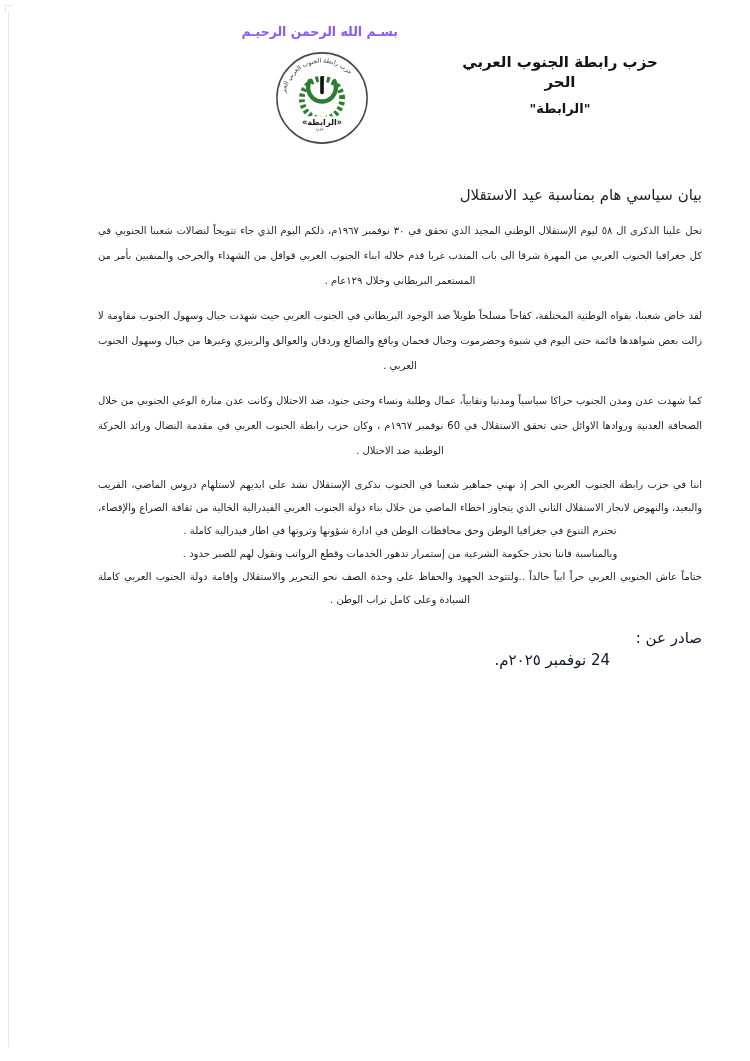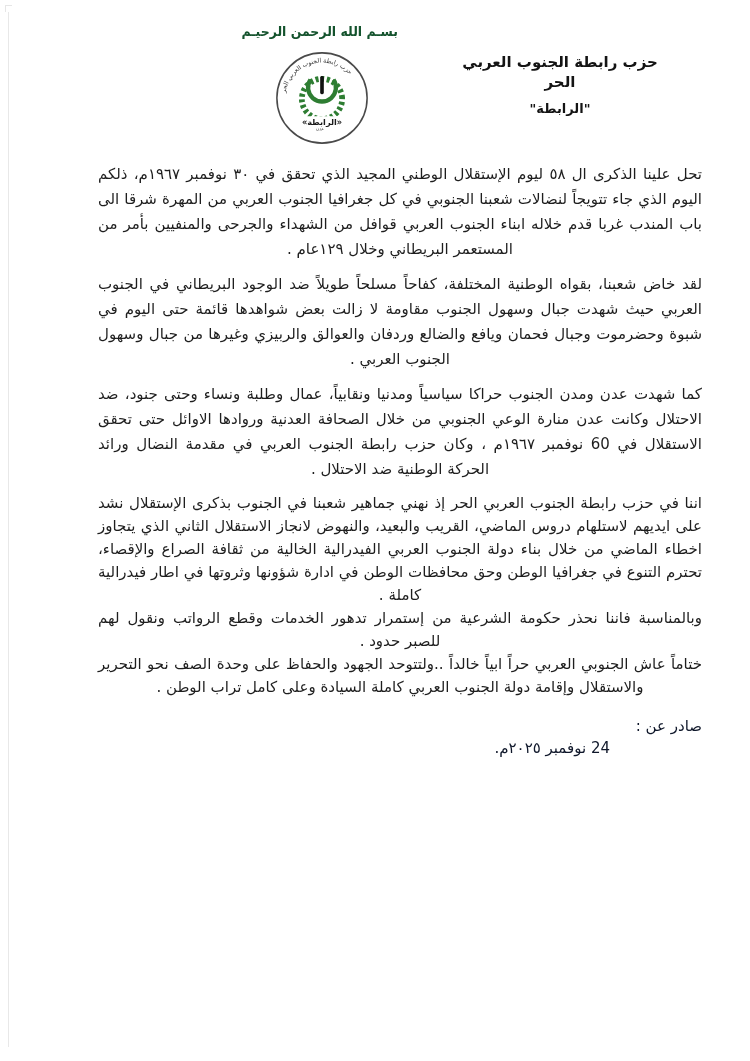--- a/index.html
+++ b/index.html
@@ -13,21 +13,21 @@
     color:#1e1e1e;
   }
   
   .scan-edge-left{position:absolute;left:8px;top:12px;width:1px;height:1035px;background:#e2e2e2;opacity:.8;}
   .scan-corner{position:absolute;left:5px;top:5px;width:6px;height:6px;border-left:1px solid #e6e6e6;border-top:1px solid #e6e6e6;}
 
   
   .header{position:relative;height:150px;}
   .bismillah{
     position:absolute;left:266px;top:24px;width:132px;
-    text-align:left;font-size:12.5px;font-weight:bold;color:#14532d;
+    text-align:left;font-size:12.5px;font-weight:bold;color:#8b5cf6;
     direction:rtl;letter-spacing:0;transform:scaleY(1.05);
     white-space:nowrap;
   }
   .logo-wrap{position:absolute;left:274px;top:50px;width:96px;height:96px;}
   .org-block{
     position:absolute;left:452px;top:52px;width:216px;
     text-align:center;direction:rtl;
   }
   .org-name{font-size:15px;font-weight:bold;line-height:20px;color:#141414;}
   .org-alias{font-size:13px;font-weight:bold;margin-top:9px;color:#141414;}
@@ -38,21 +38,21 @@
     direction:rtl;
   }
   .doc-title{
     margin-top:34px;
     text-align:right;
     font-size:15px;line-height:22px;color:#1e1e1e;
   }
   .body-text{margin-top:12px;}
   .para{
     margin:0;padding:0;
-    font-size:15px;
+    font-size:10px;
     text-align:justify;
     text-align-last:center;
     color:#1e1e1e;
   }
   .lh-a{line-height:25px;}
   .lh-b{line-height:23px;}
   .gap{margin-bottom:10px;}
 
   
   .signature{
@@ -97,20 +97,21 @@
       </svg>
     </div>
 
     <div class="org-block">
       <div class="org-name">حزب رابطة الجنوب العربي الحر</div>
       <div class="org-alias">"الرابطة"</div>
     </div>
   </div>
 
   <div class="content">
+    <div class="doc-title">بيان سياسي هام بمناسبة عيد الاستقلال</div>
 
     <div class="body-text">
       <p class="para lh-a gap">تحل علينا الذكرى ال ٥٨ ليوم الإستقلال الوطني المجيد الذي تحقق في ٣٠ نوفمبر ١٩٦٧م، ذلكم اليوم الذي جاء تتويجاً لنضالات شعبنا الجنوبي في كل جغرافيا الجنوب العربي من المهرة شرقا الى باب المندب غربا قدم خلاله ابناء الجنوب العربي قوافل من الشهداء والجرحى والمنفيين بأمر من المستعمر البريطاني وخلال ١٢٩عام .</p>
       <p class="para lh-a gap">لقد خاض شعبنا، بقواه الوطنية المختلفة، كفاحاً مسلحاً طويلاً ضد الوجود البريطاني في الجنوب العربي حيث شهدت جبال وسهول الجنوب مقاومة لا زالت بعض شواهدها قائمة حتى اليوم في شبوة وحضرموت  وجبال فحمان ويافع والضالع وردفان والعوالق والربيزي  وغيرها من جبال وسهول الجنوب العربي .</p>
       <p class="para lh-a gap">كما شهدت عدن ومدن الجنوب حراكا سياسياً ومدنيا ونقابياً، عمال وطلبة ونساء وحتى جنود، ضد الاحتلال وكانت عدن منارة الوعي الجنوبي من خلال الصحافة العدنية وروادها الاوائل حتى تحقق الاستقلال في 60 نوفمبر ١٩٦٧م ، وكان حزب رابطة الجنوب العربي في مقدمة النضال ورائد الحركة الوطنية ضد الاحتلال .</p>
       <p class="para lh-b">اننا في حزب رابطة الجنوب العربي الحر إذ نهني جماهير شعبنا في الجنوب بذكرى الإستقلال نشد على ايديهم لاستلهام دروس الماضي، القريب والبعيد، والنهوض لانجاز الاستقلال الثاني الذي يتجاوز اخطاء الماضي من خلال بناء دولة الجنوب العربي الفيدرالية الخالية من ثقافة الصراع والإقصاء، تحترم التنوع في جغرافيا الوطن وحق محافظات الوطن في ادارة شؤونها وثروتها في اطار فيدرالية كاملة .</p>
       <p class="para lh-b">وبالمناسبة فاننا نحذر حكومة الشرعية من إستمرار تدهور الخدمات وقطع الرواتب ونقول لهم للصبر حدود .</p>
       <p class="para lh-b">ختاماً عاش الجنوبي العربي حراً ابياً خالداً ..ولتتوحد الجهود والحفاظ على وحدة الصف نحو التحرير والاستقلال وإقامة دولة الجنوب العربي كاملة السيادة وعلى كامل تراب الوطن .</p>
     </div>
 

